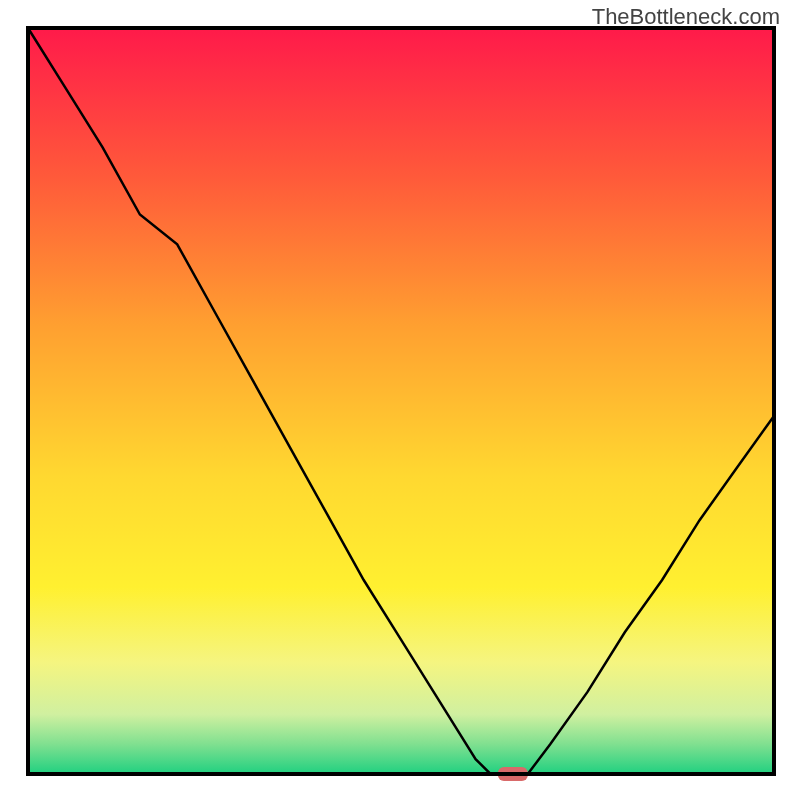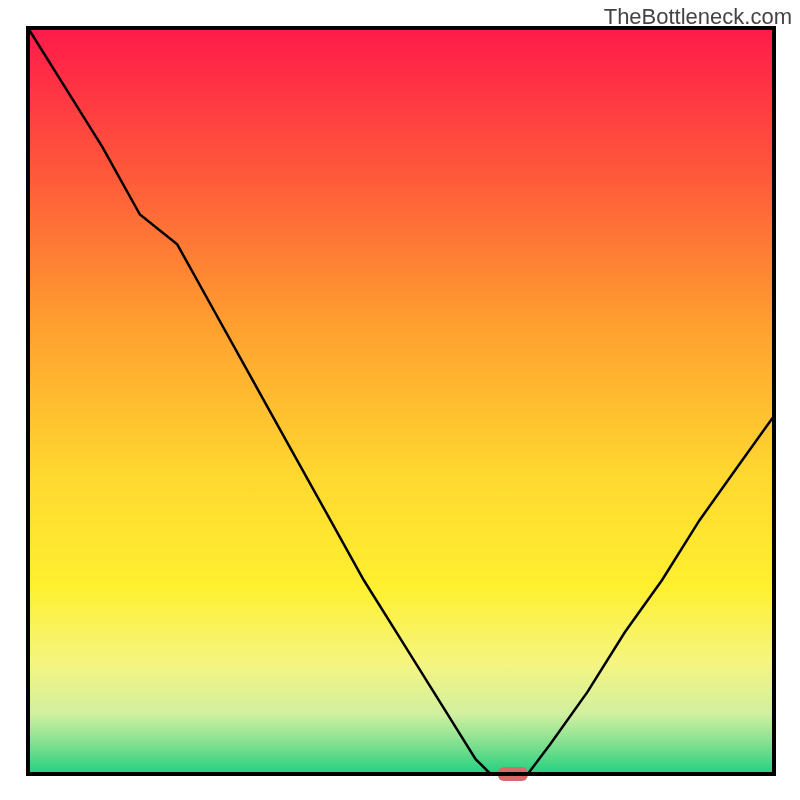--- a/index.html
+++ b/index.html
@@ -11,21 +11,21 @@
     background: white;
   }
   .container {
     width: 800px;
     height: 800px;
     position: relative;
   }
   .watermark {
     position: absolute;
     top: 4px;
-    right: 8px;
+    right: 20px;
     font-size: 22px;
     color: #444;
     font-weight: 500;
     z-index: 10;
   }
   svg {
     display: block;
   }
 </style>
 </head>

